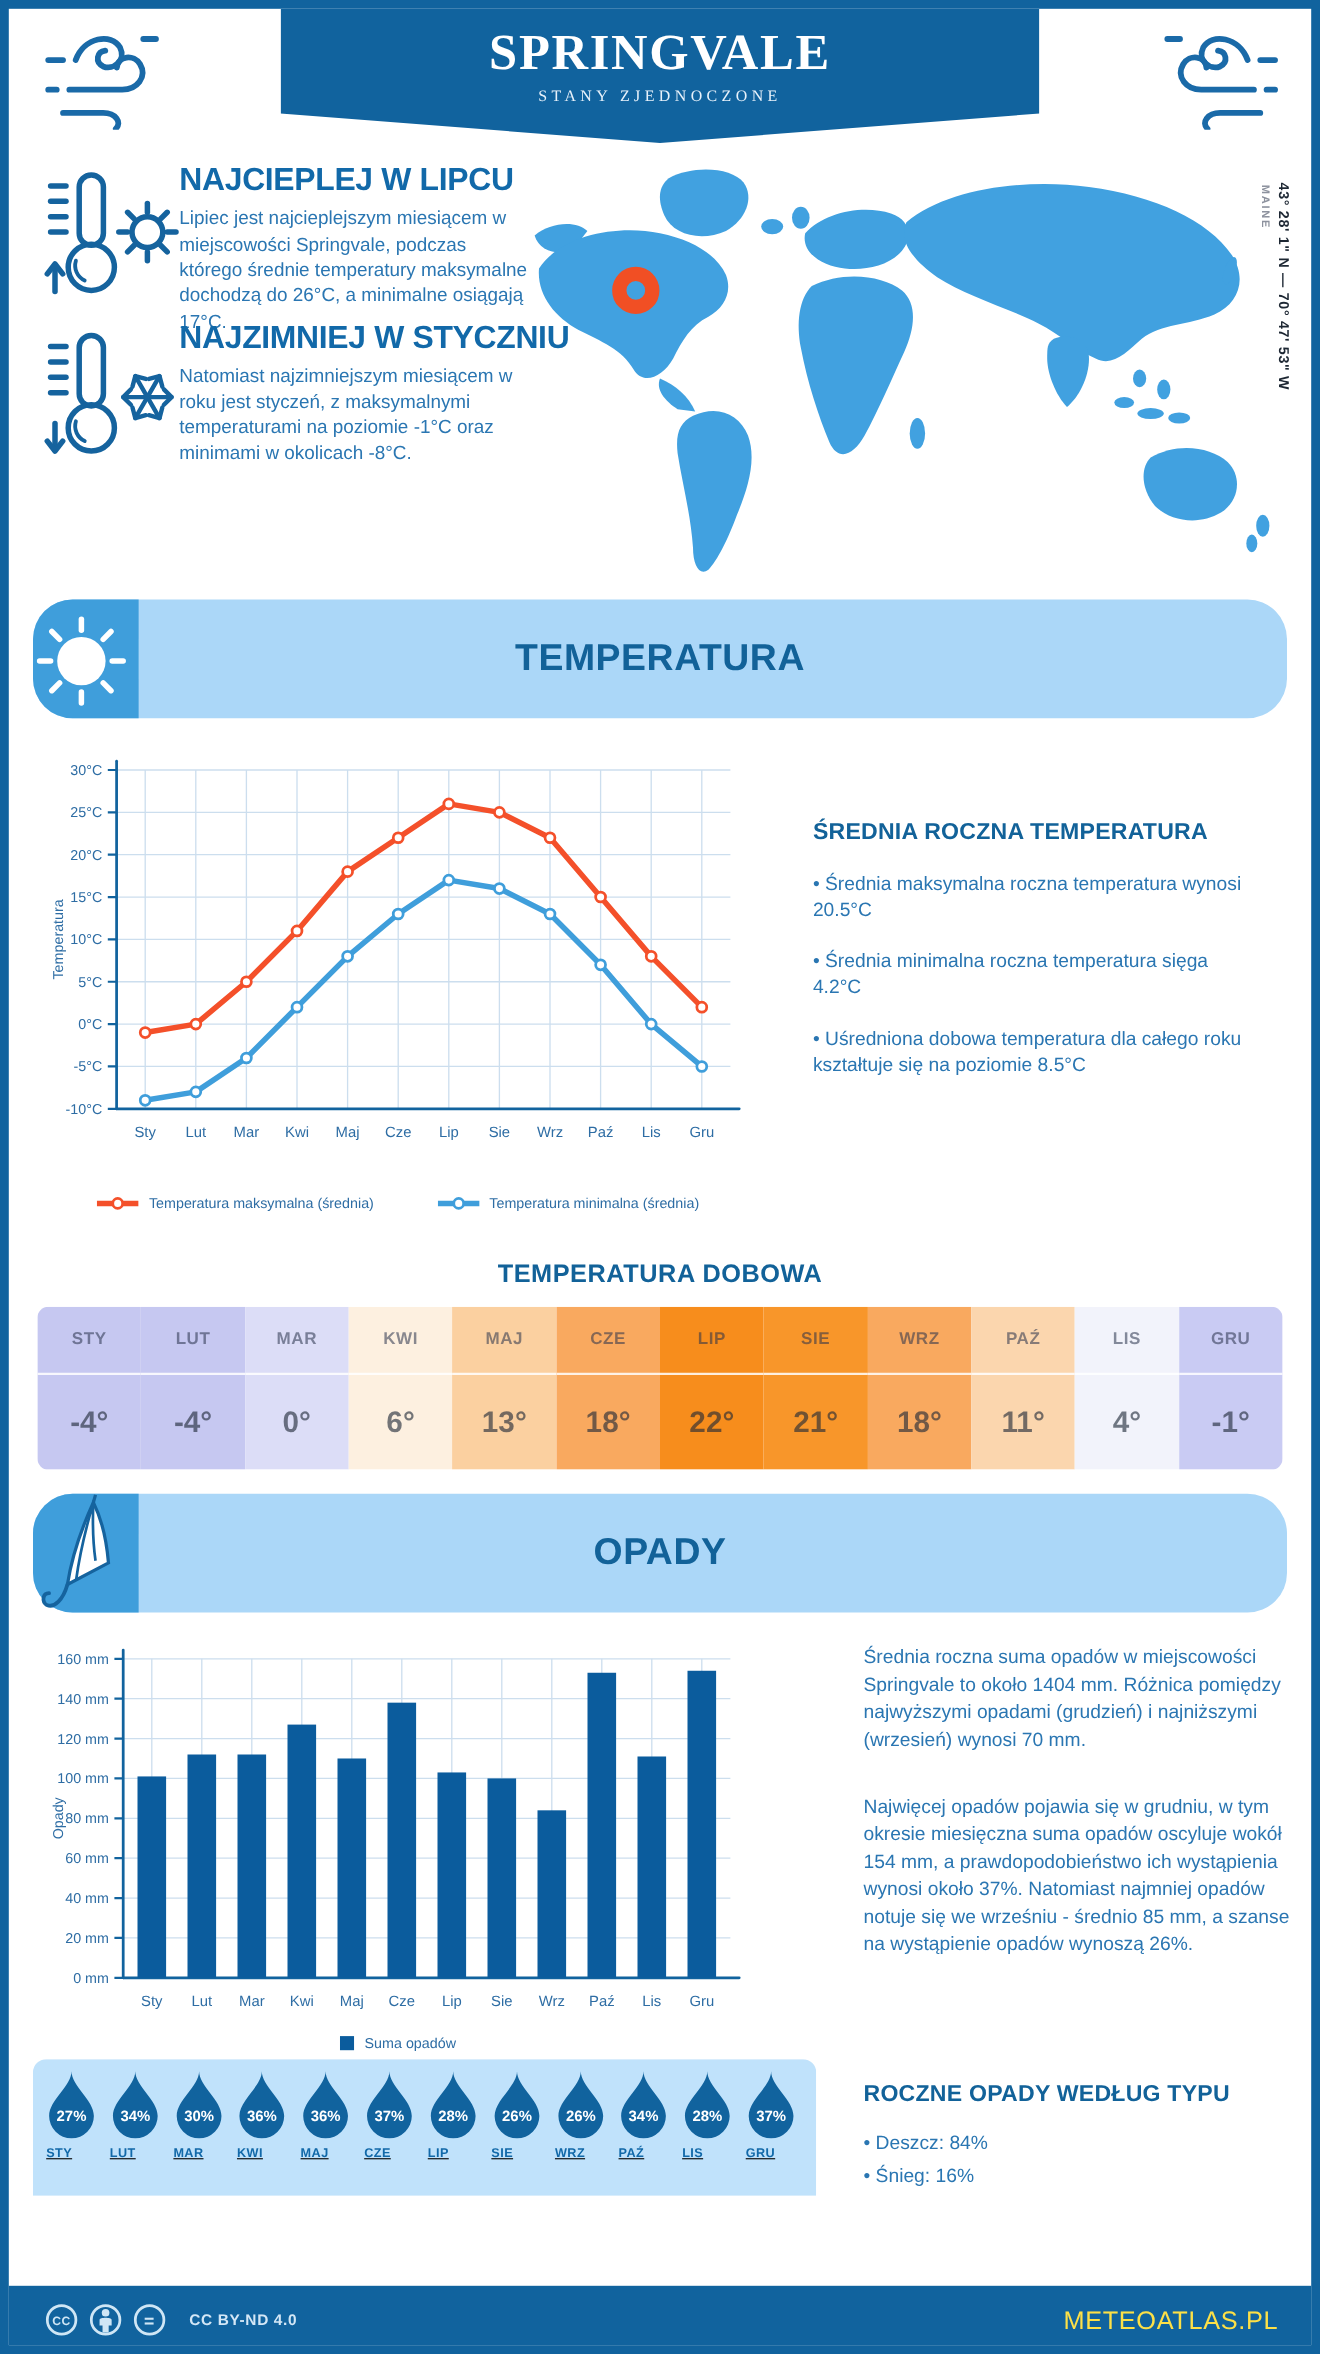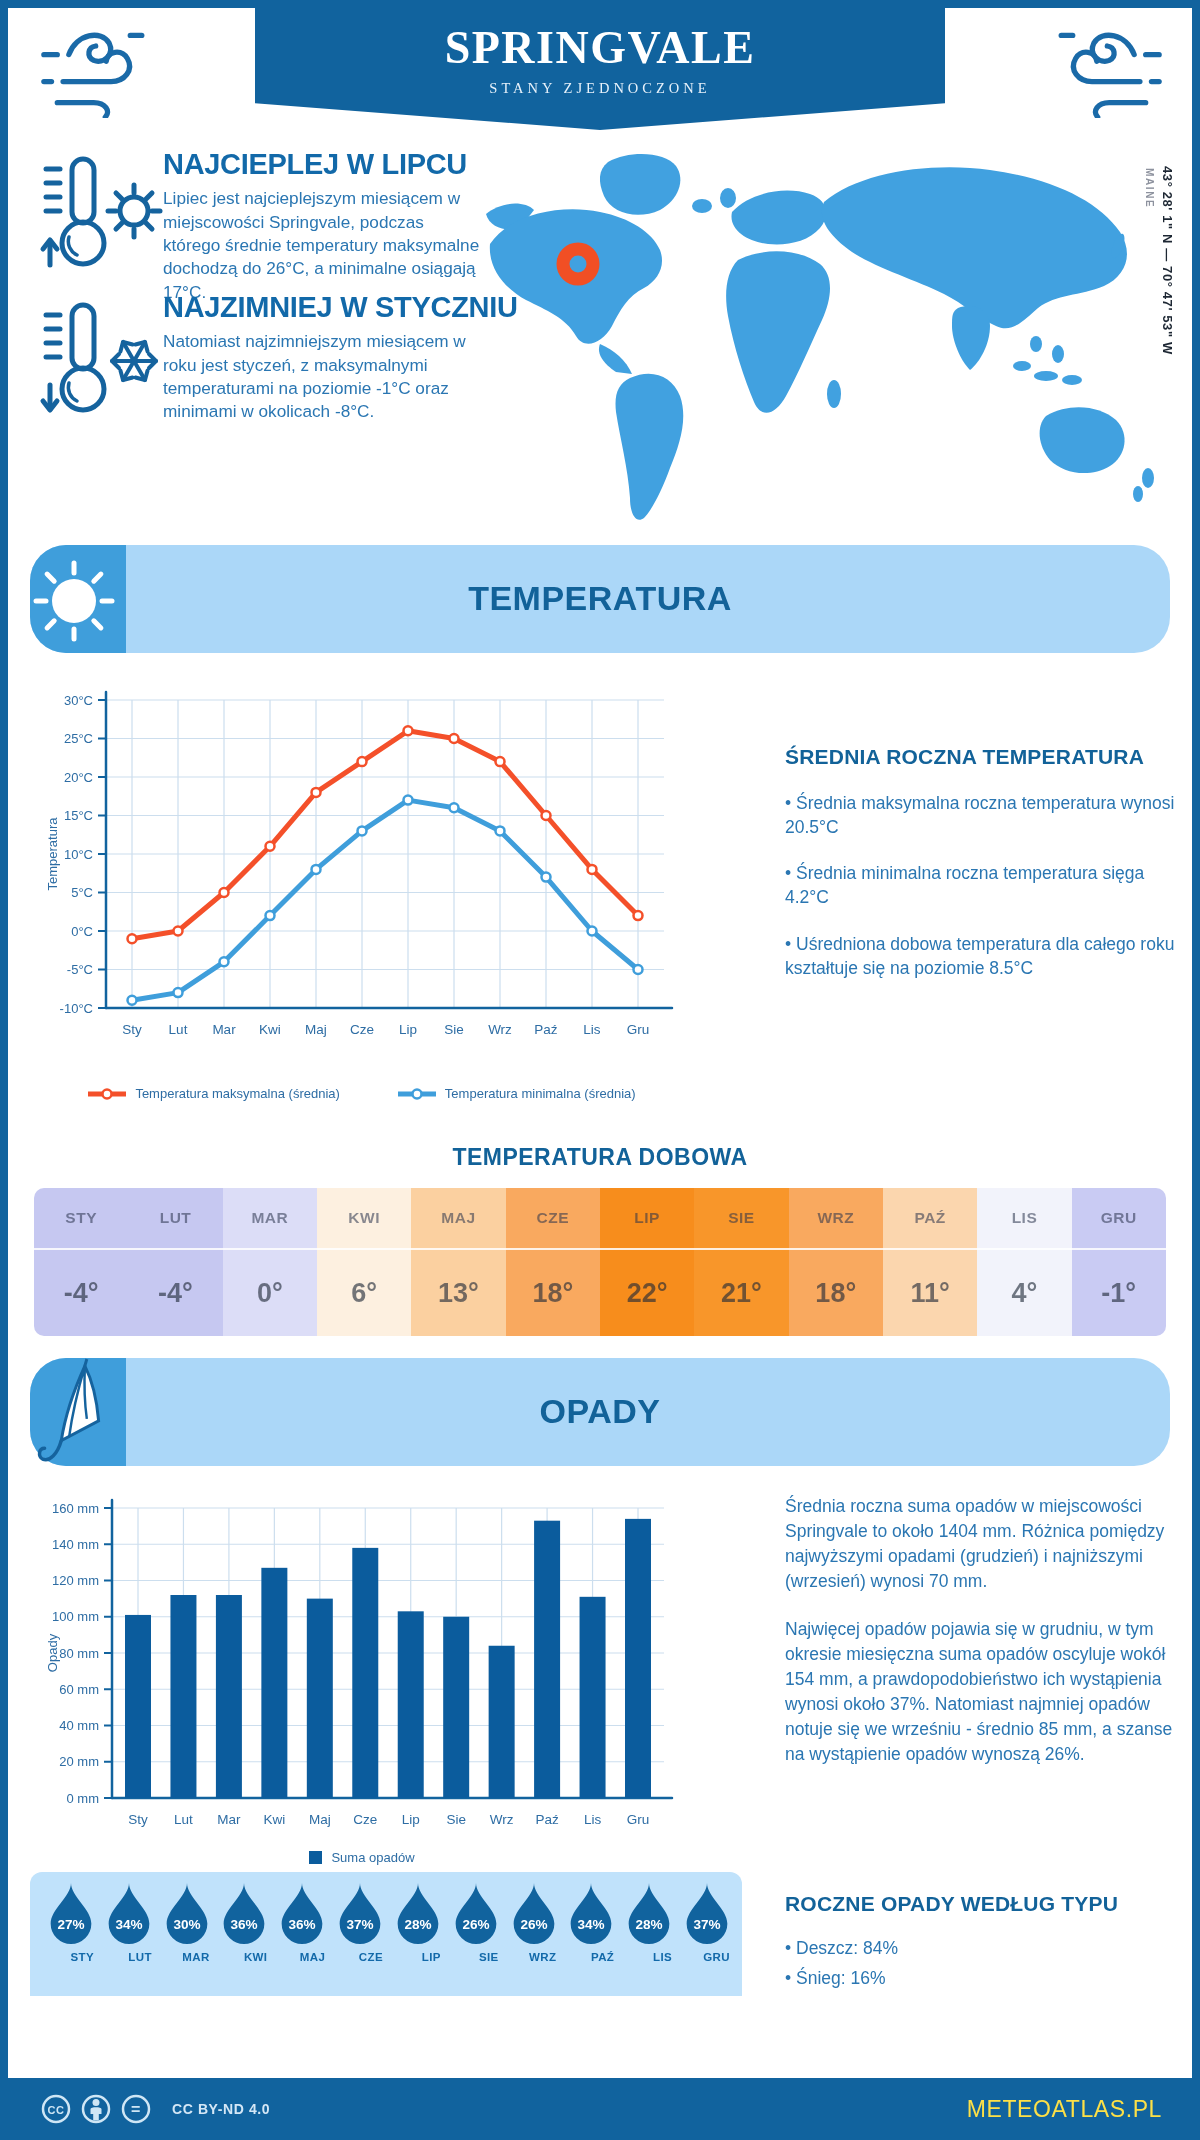--- a/index.html
+++ b/index.html
@@ -55,21 +55,21 @@
   
   .side-h{font-size:21px; font-weight:bold; color:#126299; letter-spacing:0.2px;}
   .side-p{font-size:17.5px; line-height:1.42; color:#2a76b2; width:392px;}
   .bullet{font-size:17.5px; line-height:1.38; color:#2a76b2; width:392px; margin-top:22px;}
   
   .chpanel{left:22px; top:1864px; width:712px; height:158px; border-radius:12px; overflow:hidden;}
   .chhead{height:34px; background:#3f9edb; color:#fff; font-size:17px; font-weight:bold;
     letter-spacing:0.5px; display:flex; align-items:center; justify-content:center;}
   .chbody{height:124px; background:#c0e2fb; display:flex; justify-content:space-between;
     padding:10px 12px 0; box-sizing:border-box;}
-  .dropitem{width:52px; text-align:right;}
+  .dropitem{width:52px; text-align:left;text-decoration:underline;}
   .dropitem .mon{font-size:11.5px; font-weight:bold; color:#1269a9; margin-top:3px; letter-spacing:0.4px;}
   
   .footer{left:-8px; bottom:-8px; width:1200px; height:62px; background:#11639e;
     display:flex; align-items:center; justify-content:space-between; padding:0 38px;
     box-sizing:border-box;}
   .footer .lic{display:flex; align-items:center; gap:14px; color:#d4e7f6;
     font-size:14px; font-weight:bold; letter-spacing:0.6px;}
   .footer .brand{color:#fde047; font-size:23px; font-weight:normal; letter-spacing:0.6px;}
 </style>
 </head>
@@ -286,21 +286,21 @@
           <line x1="0" y1="6" x2="38" y2="6" stroke="#f4502a" stroke-width="5"></line>
        <circle cx="19" cy="6" r="4.5" fill="#fff" stroke="#f4502a" stroke-width="2.5"></circle>
         </svg>Temperatura maksymalna (średnia)</span>
       <span class="item">
        <svg width="38" height="12">
           <line x1="0" y1="6" x2="38" y2="6" stroke="#3f9edb" stroke-width="5"></line>
        <circle cx="19" cy="6" r="4.5" fill="#fff" stroke="#3f9edb" stroke-width="2.5"></circle>
         </svg>Temperatura minimalna (średnia)</span>
     </div>
 
-  <div class="abs" style="left:777px;top:737px;">
+  <div class="abs" style="left:731px;top:737px;">
     <div class="side-h">ŚREDNIA ROCZNA TEMPERATURA</div>
     <div class="bullet">• Średnia maksymalna roczna temperatura wynosi 20.5°C</div>
     <div class="bullet">• Średnia minimalna roczna temperatura sięga 4.2°C</div>
     <div class="bullet">• Uśredniona dobowa temperatura dla całego roku kształtuje się na poziomie 8.5°C</div>
   </div>
 
   <div class="abs dob-title" style="top:1136px;">TEMPERATURA DOBOWA</div>
   <div id="daily-table" class="abs dtable">
       <div class="tcol" style="background:#c6c8f1">
        <div class="tm">STY</div>
@@ -434,21 +434,21 @@
     </svg>
   <div id="rain-legend" class="abs legendrow" style="left:34px;top:1842px;width:640px;">
       <span class="item">
        <svg width="13" height="13">
           <rect width="13" height="13" fill="#0b5c9d"></rect>
         </svg>Suma opadów</span>
     </div>
 
   <div class="abs" style="left:777px;top:1486px;">
     <p class="side-p" style="margin:0;">Średnia roczna suma opadów w miejscowości Springvale to około 1404 mm. Różnica pomiędzy najwyższymi opadami (grudzień) i najniższymi (wrzesień) wynosi 70 mm.</p>
-    <p class="side-p" style="margin:24px 0 0;">Najwięcej opadów pojawia się w grudniu, w tym okresie miesięczna suma opadów oscyluje wokół 154 mm, a prawdopodobieństwo ich wystąpienia wynosi około 37%. Natomiast najmniej opadów notuje się we wrześniu - średnio 85 mm, a szanse na wystąpienie opadów wynoszą 26%.</p>
+    <p class="side-p" style="margin:37px 0 0;">Najwięcej opadów pojawia się w grudniu, w tym okresie miesięczna suma opadów oscyluje wokół 154 mm, a prawdopodobieństwo ich wystąpienia wynosi około 37%. Natomiast najmniej opadów notuje się we wrześniu - średnio 85 mm, a szanse na wystąpienie opadów wynoszą 26%.</p>
   </div>
 
   <div class="abs chpanel">
     <div id="drops" class="chbody">
         <div class="dropitem">
        <svg width="46" height="62" viewBox="0 0 46 64">
          <path d="M23,1 C23,15 2,28 2,43 a21,21 0 0 0 42,0 C44,28 23,15 23,1 Z" fill="#11639e"></path>
          <text x="23" y="48" text-anchor="middle" font-size="14" font-weight="bold" fill="#fff">27%</text>
        </svg>
        <div class="mon">STY</div>

